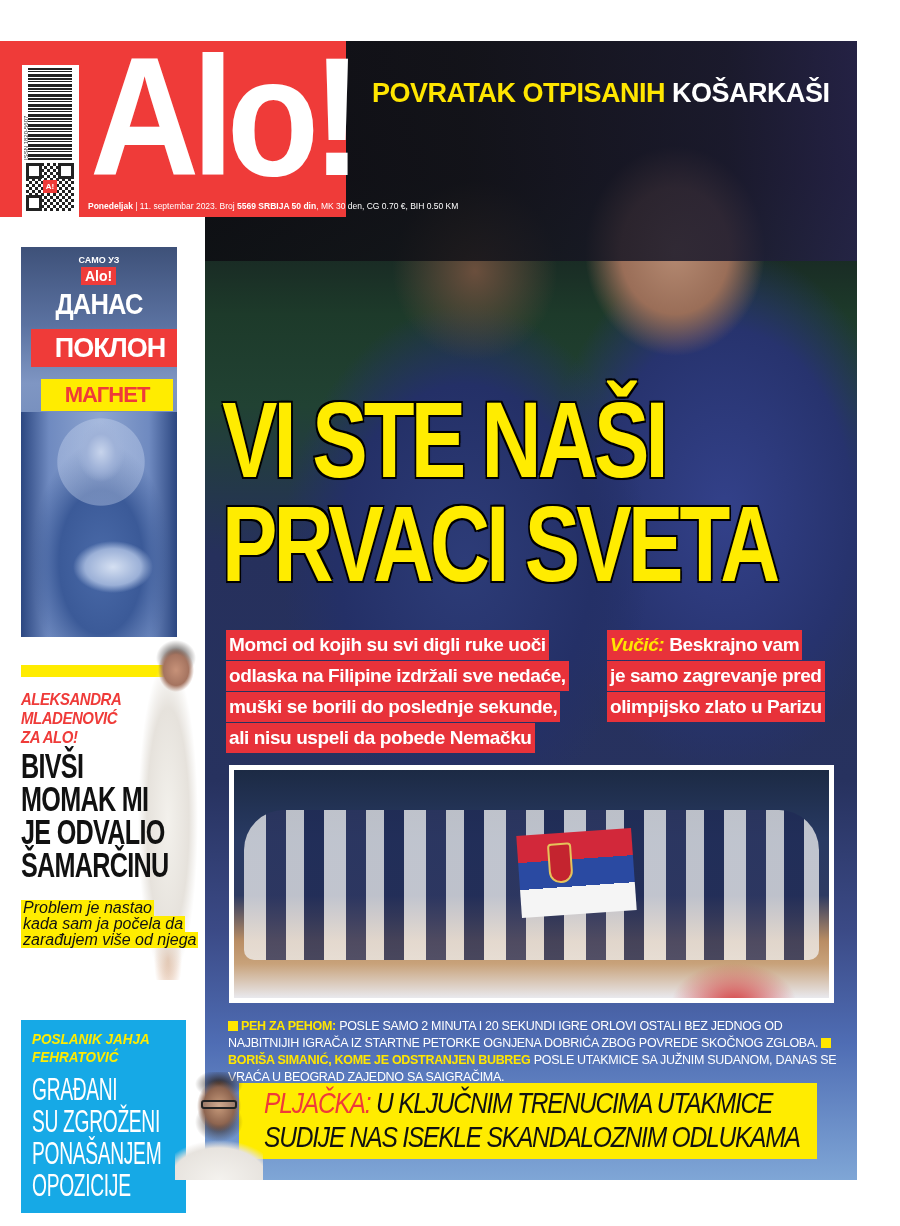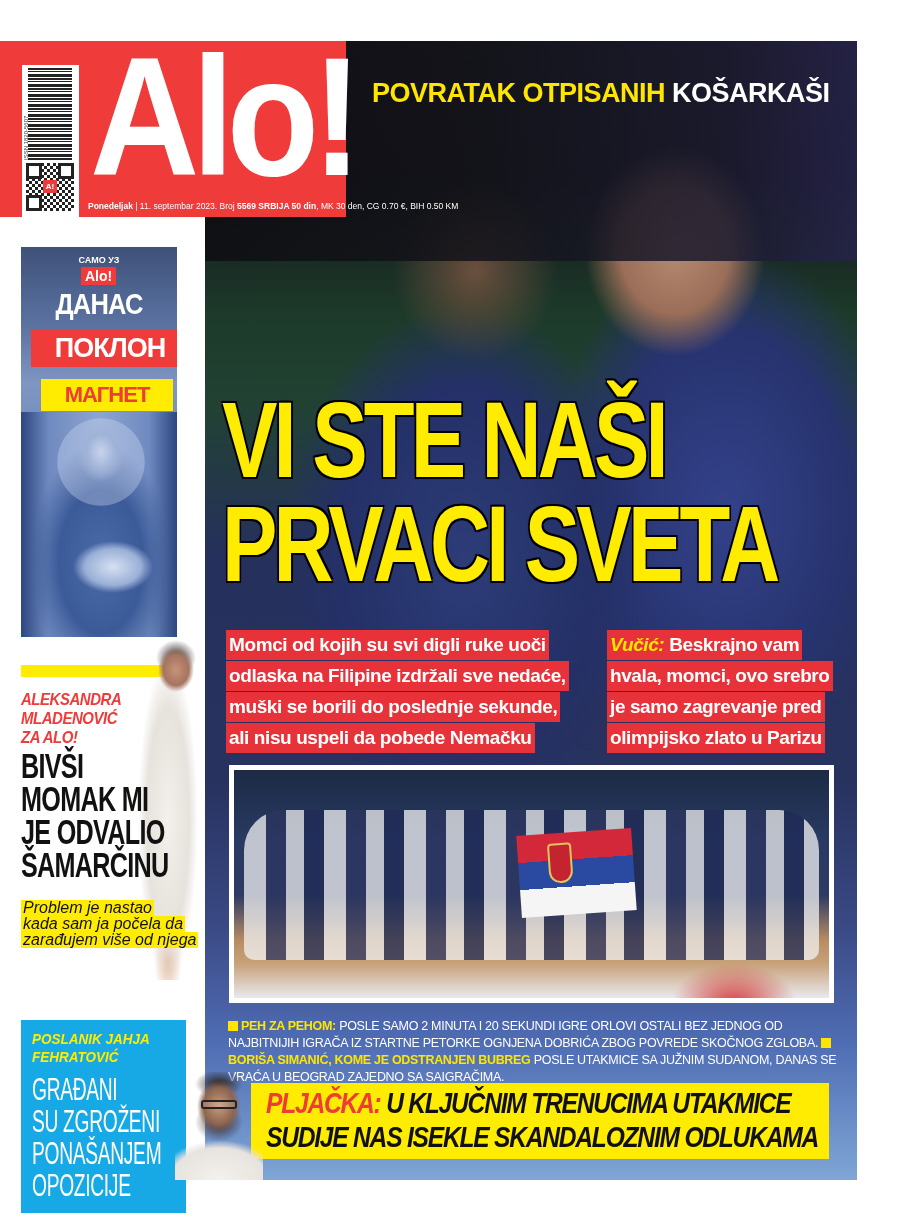--- a/index.html
+++ b/index.html
@@ -112,22 +112,22 @@
   
   .caption {
     position: absolute; left: 228px; top: 1018px; width: 620px; font-size: 12.5px; line-height: 17px;
     color: #fff; letter-spacing: -0.3px; text-transform: uppercase;
   }
   .caption .hl { color: #ffe600; font-weight: bold; }
   .caption .sq { display: inline-block; width: 10px; height: 10px; background: #ffe600; margin-right: 3px; vertical-align: -1px; }
 
   
   .bottom-banner {
-    position: absolute; left: 251px; top: 1083px; width: 578px; height: 76px; background: #ffec00;
-    padding: 3px 0 0 15px; font-weight: bold; font-style: italic; font-size: 30px; line-height: 34px;
+    position: absolute; left: 239px; top: 1083px; width: 578px; height: 76px; background: #ffec00;
+    padding: 3px 0 0 25px; font-weight: normal; font-style: italic; font-size: 30px; line-height: 34px;
     letter-spacing: -1.5px; color: #111;
   }
   .bottom-banner .red { color: #ef3b39; }
   .bottom-banner .inner { transform: scaleX(0.82); transform-origin: left top; white-space: nowrap; }
 
   
   .ad {
     position: absolute; left: 21px; top: 247px; width: 156px; height: 390px; overflow: hidden;
     background: linear-gradient(180deg, #3e5179 0%, #5b72a1 20%, #7f96c3 35%, #6e88b8 55%, #4f6ca4 75%, #6b86b8 100%);
   }
@@ -243,21 +243,20 @@
 </div>
 
 <div class="sub sub-left">
   <div><span class="line">Momci od kojih su svi digli ruke uoči</span></div>
   <div><span class="line">odlaska na Filipine izdržali sve nedaće,</span></div>
   <div><span class="line">muški se borili do poslednje sekunde,</span></div>
   <div><span class="line">ali nisu uspeli da pobede Nemačku</span></div>
 </div>
 <div class="sub sub-right">
   <div><span class="line"><span class="vucic">Vučić:</span> <span>Beskrajno vam</span></span></div>
-  <div><span class="line">hvala, momci, ovo srebro</span></div>
   <div><span class="line">je samo zagrevanje pred</span></div>
   <div><span class="line">olimpijsko zlato u Parizu</span></div>
 </div>
 
 <div class="team-photo">
   <div class="team-inner">
     <div class="team-people"></div>
     <div class="flag">
       <div class="flag-crest"></div>
     </div>

